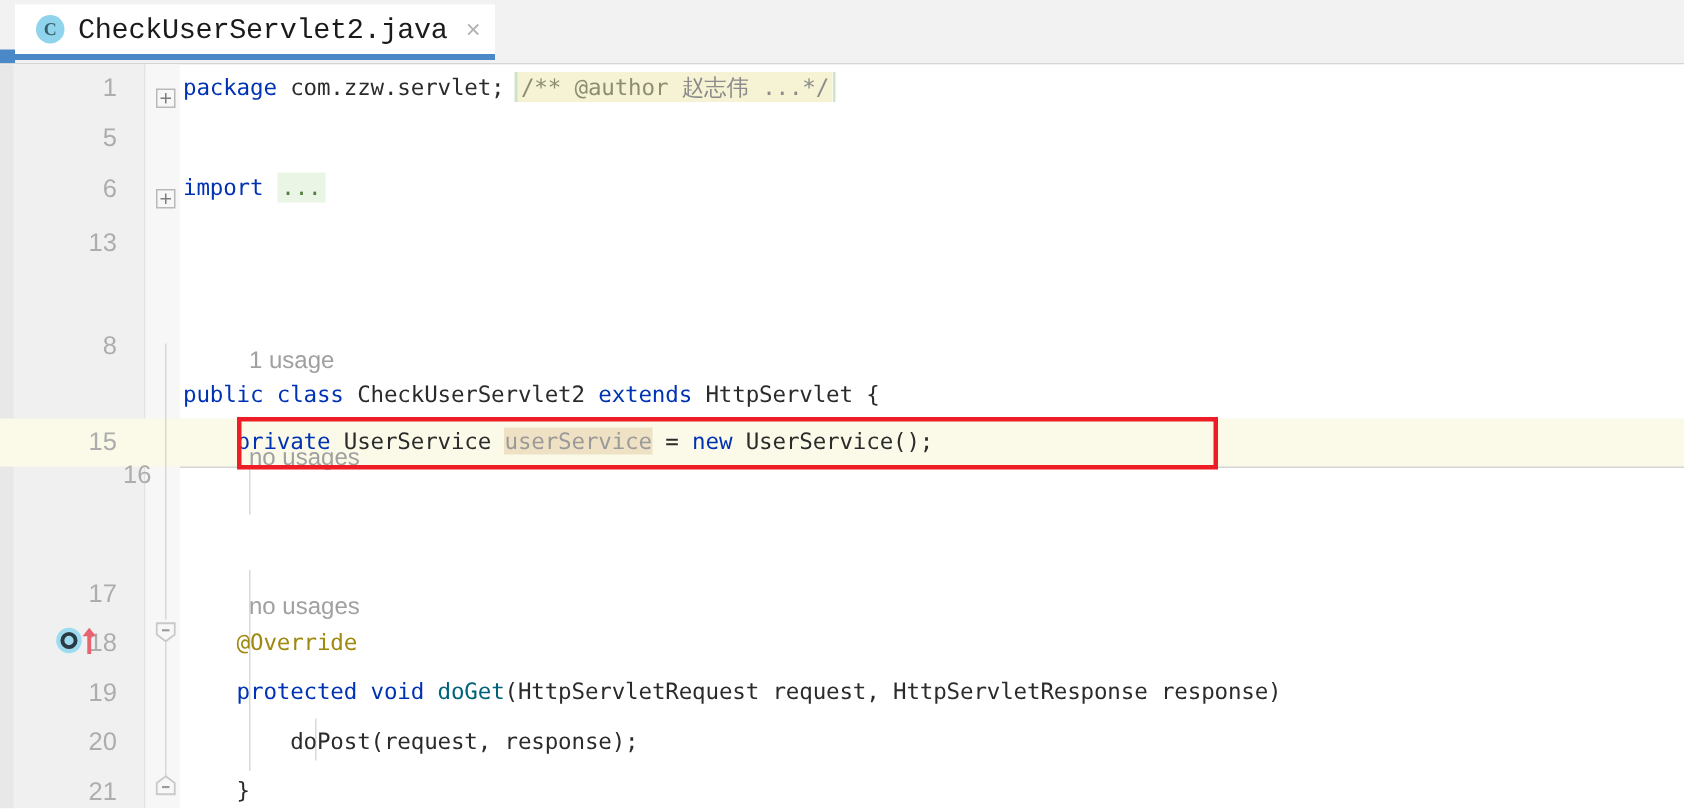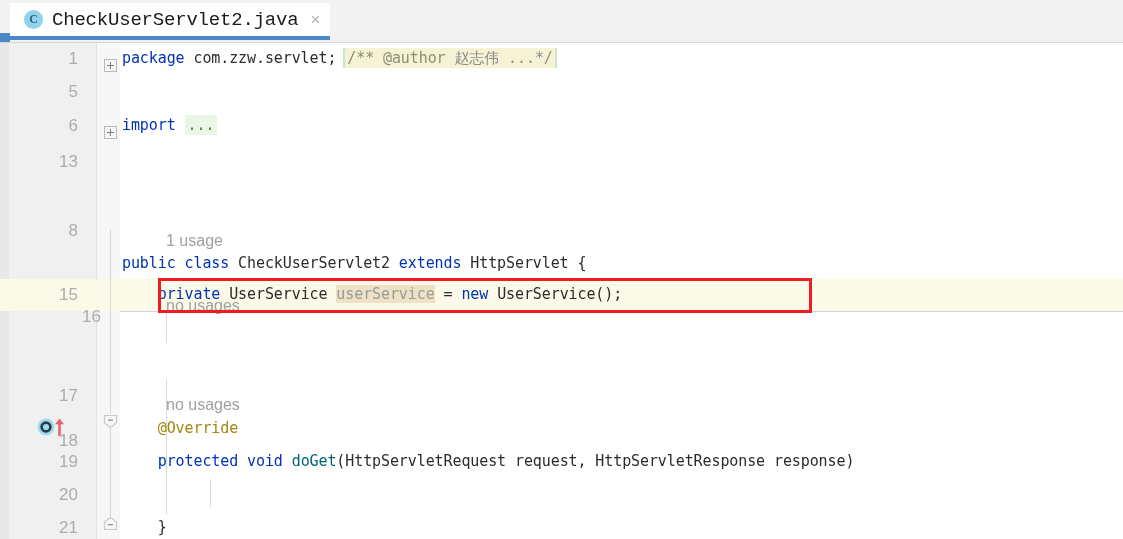--- a/index.html
+++ b/index.html
@@ -277,21 +277,21 @@
     <div class="hrule" style="top:268px;"></div>
 
     <div class="ln" style="top:0px;">1</div>
     <div class="ln" style="top:33px;">5</div>
     <div class="ln" style="top:67px;">6</div>
     <div class="ln" style="top:103px;">13</div>
     <div class="ln" style="top:172px;">8</div>
     <div class="ln" style="top:236px;">15</div>
     <div class="ln" style="top:258px;margin-left:23px;">16</div>
     <div class="ln" style="top:337px;">17</div>
-    <div class="ln" style="top:382px;">18</div>
+    <div class="ln" style="top:370px;">18</div>
     <div class="ln" style="top:403px;">19</div>
     <div class="ln" style="top:436px;">20</div>
     <div class="ln" style="top:469px;">21</div>
 
     <div class="foldbox plus" style="top:16px;"></div>
     <div class="foldbox plus" style="top:83px;"></div>
 
     <div class="fold-line" style="top:186px; height:184px;"></div>
     <div class="fold-arrow" style="top:371px;">
       <svg width="15" height="15" viewBox="0 0 15 15">
@@ -329,20 +329,21 @@
     <div class="code" style="top:67px;"><span class="kw">import</span><span class="plain"> </span><span class="fold-dots">...</span></div>
 
     <div class="code" style="top:205px;"><span class="kw">public class</span><span class="plain"> CheckUserServlet2 </span><span class="kw">extends</span><span class="plain"> HttpServlet {</span></div>
 
     <div class="code" style="top:236px;"><span class="plain">    </span><span class="kw">private</span><span class="plain"> UserService </span><span class="field-gray">userService</span><span class="plain"> = </span><span class="kw">new</span><span class="plain"> UserService();</span></div>
 
     <div class="code" style="top:370px;"><span class="plain">    </span><span class="anno">@Override</span></div>
 
     <div class="code" style="top:403px;"><span class="plain">    </span><span class="kw">protected void</span><span class="plain"> </span><span class="method">doGet</span><span class="plain">(HttpServletRequest request, HttpServletResponse response) </span></div>
 
+    <div class="code" style="top:436px;"><span class="plain">        doPost(request, response);</span></div>
 
     <div class="code" style="top:469px;"><span class="plain">    }</span></div>
 
     <div class="redbox" style="left:158px; top:235px; width:654px; height:35px;"></div>
 
   </div>
 
 
 </div>
 

